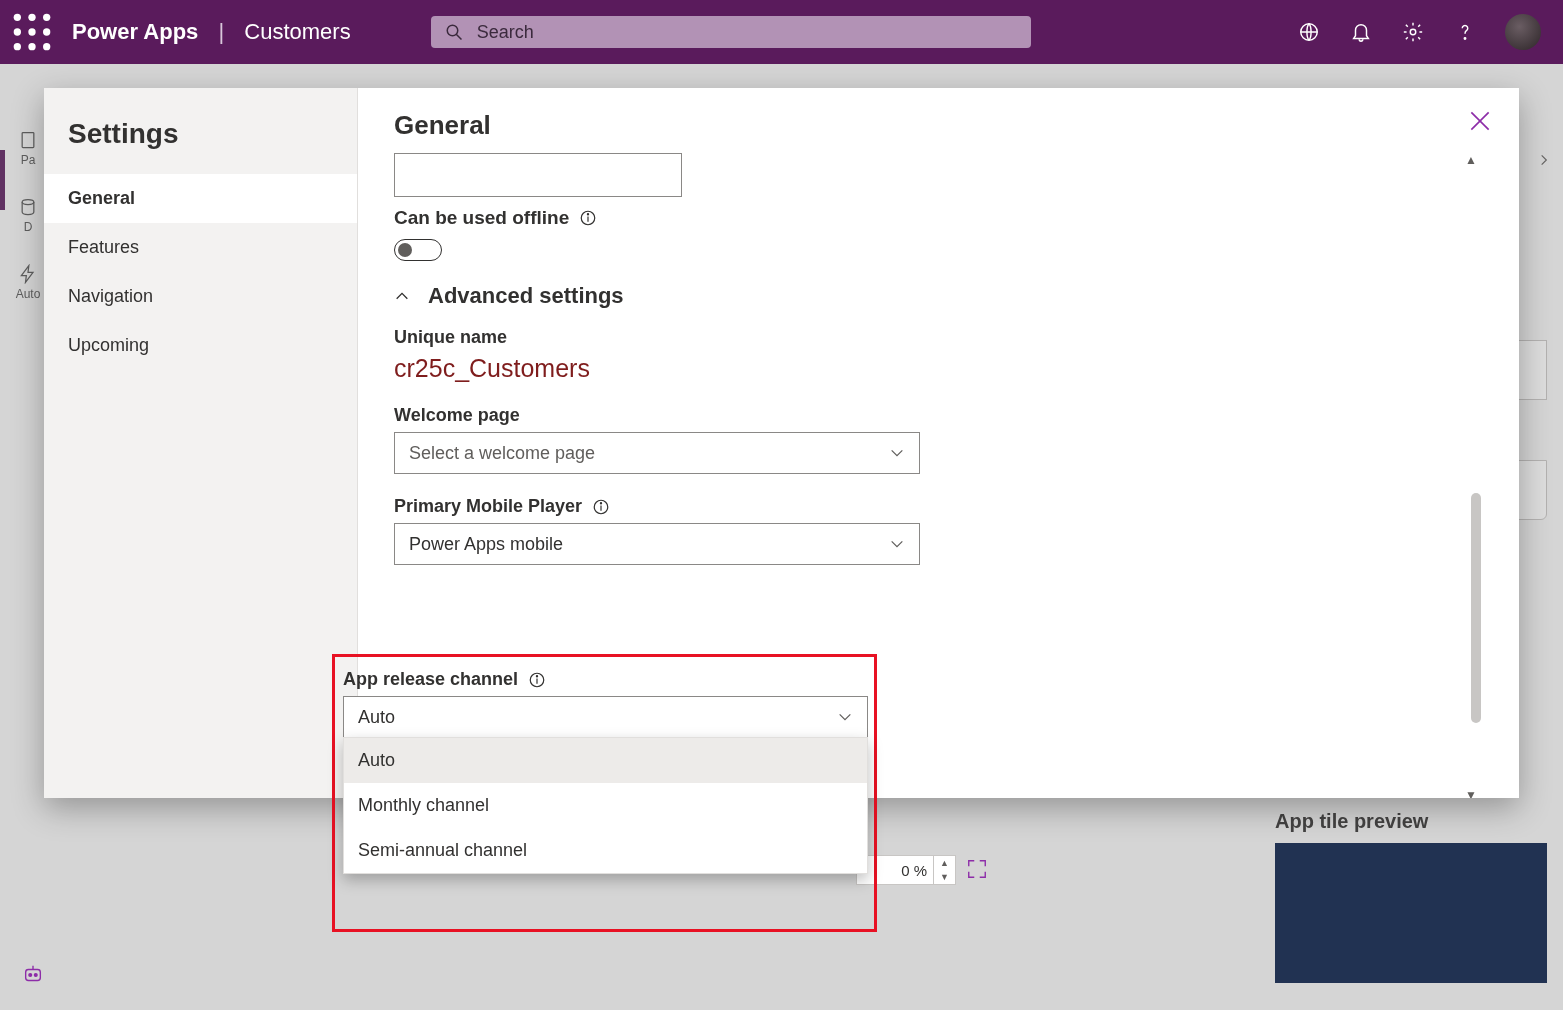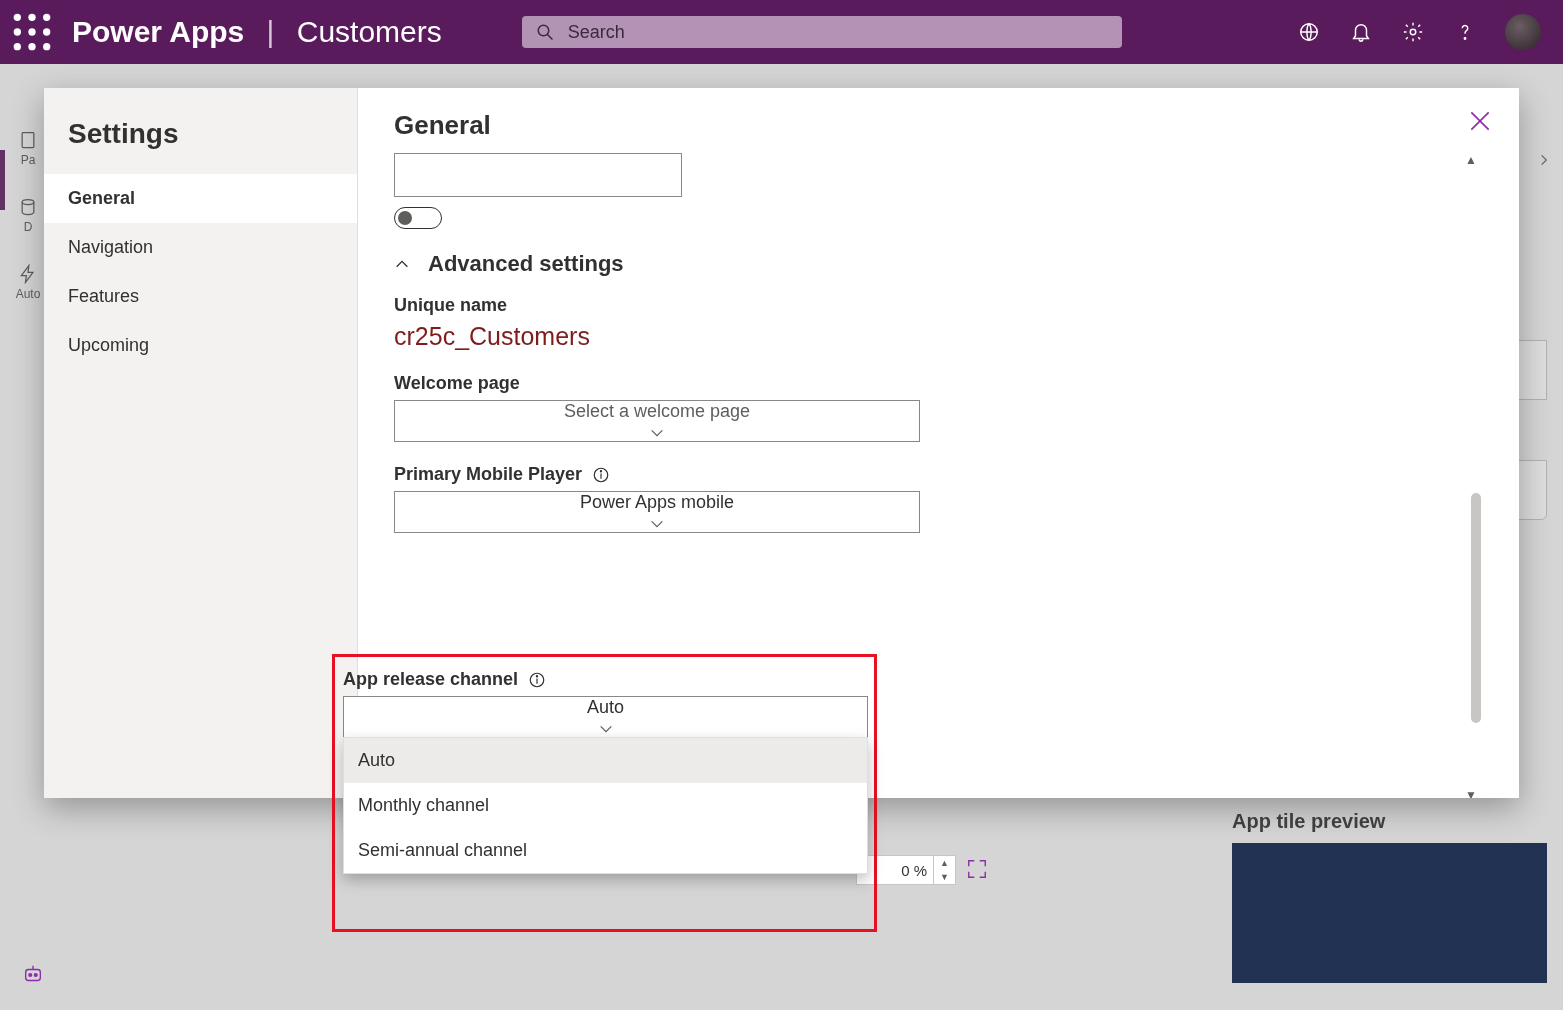--- a/index.html
+++ b/index.html
@@ -12,21 +12,21 @@
     display: flex;
     align-items: center;
     color: #fff;
     padding: 0 10px;
   }
   .waffle {
     width: 44px; height: 44px; display:flex; align-items:center; justify-content:center;
     cursor: pointer;
   }
   .waffle svg { fill:#fff; }
-  .brand { font-size: 30px; font-weight:600; margin-left: 18px; }
+  .brand { font-size: 22px; font-weight:600; margin-left: 18px; }
   .brand-sep { margin: 0 14px; font-weight: 300; color: #d9c7db; }
   .brand-sub { font-weight: 400; }
   .searchbox {
     margin-left: 80px;
     width: 600px; height: 32px;
     background: #b292b5;
     border-radius: 4px;
     display:flex; align-items:center;
     padding: 0 14px;
   }
@@ -67,21 +67,21 @@
     position:absolute; right:4px; top:140px; width:30px; height:40px;
     display:flex; align-items:center; justify-content:center; cursor:pointer;
   }
   .right-edge-btn svg { stroke:#605e5c; stroke-width:2; fill:none; width:14px; height:14px; }
 
   
   .prop-peek { position:absolute; right:16px; width:330px; border:1px solid #c8c6c4; background:#fff; }
   .prop-peek1 { top:340px; height:60px; }
   .prop-peek2 { top:460px; height:60px; border-bottom-right-radius:6px; }
   .app-tile-preview {
-    position:absolute; right:16px; top:810px; width:315px;
+    position:absolute; right:16px; top:810px; width:272px;
   }
   .app-tile-preview .atp-label { font-size:20px; font-weight:600; color:#323130; margin-bottom:10px; }
   .app-tile-preview .atp-box { height:140px; background:#051b46; }
 
   
   .modal {
     position:absolute;
     top:88px; left:44px; right:44px;
     height:710px;
     background:#fff;
@@ -132,23 +132,22 @@
 
   .adv-header { display:flex; align-items:center; gap:18px; font-size:22px; font-weight:600; color:#323130; margin-top:20px; margin-bottom:18px;}
   .adv-header svg { stroke:#323130; stroke-width:2; fill:none; width:16px; height:16px; }
 
   .fieldlabel { font-size:18px; font-weight:700; color:#323130; margin-bottom:6px;}
   .fieldvalue { font-size:25px; color:#7f1d1d; }
 
   .dropdown {
     width:526px; height:42px; border:1px solid #8a8886; background:#fff;
     display:flex; align-items:center; justify-content:space-between;
-    padding: 0 14px; font-size:18px; color:#323130; cursor:pointer;
+    padding: 16px 14px; font-size:18px; color:#323130; cursor:pointer;
     margin-top:6px;
-    flex-direction:column;
   }
   .dropdown.placeholder { color:#605e5c; }
   .dropdown svg { stroke:#605e5c; stroke-width:1.8; fill:none; width:16px; height:16px; }
 
   
   .highlight-wrap {
     position:absolute;
     left:332px; top:654px;
     width:545px; height:278px;
     border:3px solid #e81123;
@@ -279,42 +278,50 @@
   <div class="atp-label">App tile preview</div>
   <div class="atp-box"></div>
 </div>
 
 <div class="dim-overlay"></div>
 
 <div class="modal">
   <div class="modal-side">
     <h1>Settings</h1>
     <div class="side-item active">General</div>
+    <div class="side-item">Features</div>
     <div class="side-item">Navigation</div>
-    <div class="side-item">Features</div>
     <div class="side-item">Upcoming</div>
   </div>
 
   <div class="modal-main">
     <h2>General</h2>
     <div class="close-x">
       <svg viewBox="0 0 24 24">
           <line x1="4" y1="4" x2="20" y2="20"></line>
           <line x1="20" y1="4" x2="4" y2="20"></line>
         </svg>
     </div>
 
     <div class="scrollpane">
       <div class="scroll-arrow up">▲</div>
       <div class="scroll-thumb"></div>
       <div class="scroll-arrow down">▼</div>
 
       <div class="textarea-box"></div>
 
       <div class="sec">
+        <div class="label-row">
+          <span>Can be used offline</span>
+          <span class="info-icon"><svg viewBox="0 0 24 24">
+                <circle cx="12" cy="12" r="9"></circle>
+                <line x1="12" y1="10" x2="12" y2="17"></line>
+                <circle cx="12" cy="7" r="0.8" fill="#323130"></circle>
+              </svg></span>
+        </div>
         <div class="toggle">
             <div class="knob"></div>
           </div>
       </div>
 
       <div class="adv-header">
         <svg viewBox="0 0 24 24">
             <polyline points="4 16 12 8 20 16"></polyline>
           </svg>
         <span>Advanced settings</span>

